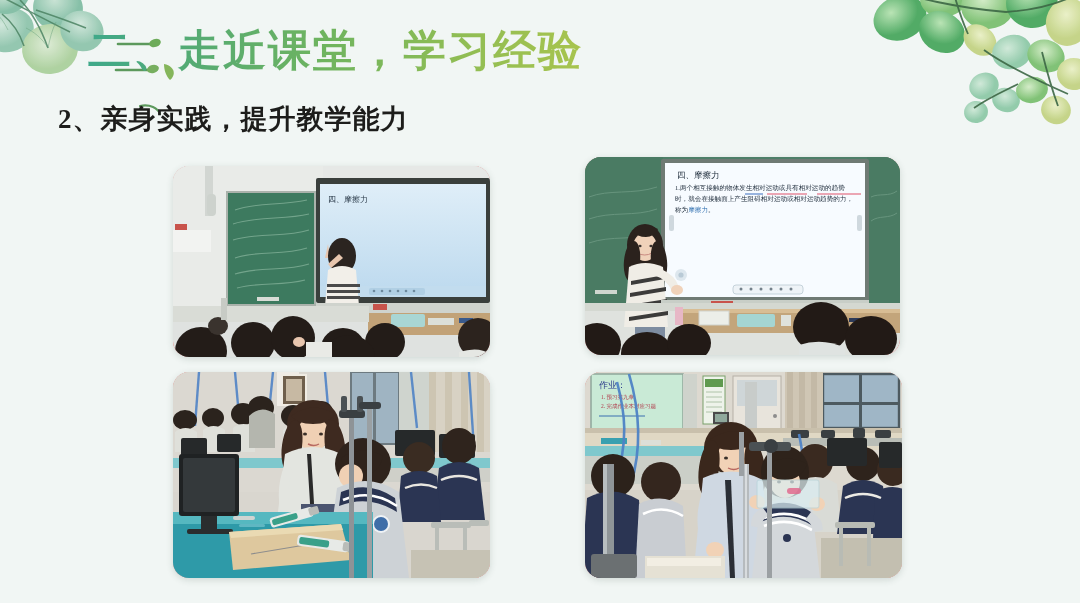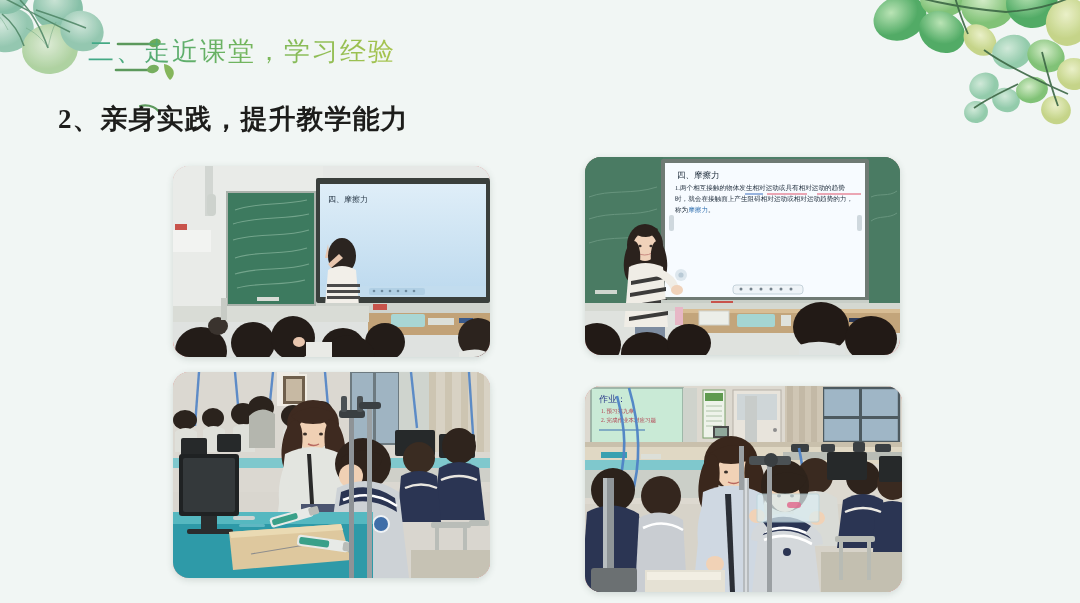--- a/index.html
+++ b/index.html
@@ -27,24 +27,24 @@
     position: absolute;
     pointer-events: none;
   }
   .deco-tl { left: -10px; top: -14px; width: 190px; height: 130px; }
   .deco-tr { right: -6px; top: -18px; width: 230px; height: 175px; }
 
   
   .title {
     position: absolute;
     left: 88px;
-    top: 36px;
-    font-size: 26px;
+    top: 25px;
+    font-size: 43px;
     letter-spacing: 2px;
-    font-weight: 400;
+    font-weight: 700;
     line-height: 1.2;
     white-space: nowrap;
     background: linear-gradient(90deg,#3fa98a 0%, #56ab72 22%, #6fb45f 48%, #8cbc55 72%, #a8c44e 100%);
     -webkit-background-clip: text;
     background-clip: text;
     color: transparent;
     -webkit-text-fill-color: transparent;
   }
   .subtitle {
     position: absolute;
@@ -64,21 +64,21 @@
     border-radius: 16px;
     overflow: hidden;
     box-shadow: 0 2px 7px rgba(40,60,50,0.16);
     background: #ef4444;
   }
   .photo svg { display:block; width:100%; height:100%; }
 
   .photo-1 { left: 173px; top: 166px; width: 317px; height: 191px; }
   .photo-2 { left: 585px; top: 157px; width: 315px; height: 198px; }
   .photo-3 { left: 173px; top: 372px; width: 317px; height: 206px; }
-  .photo-4 { left: 585px; top: 372px; width: 317px; height: 206px; margin-top: 14px; }
+  .photo-4 { left: 585px; top: 372px; width: 317px; height: 206px; }
 </style>
 </head>
 <body>
 
 <div class="slide">
 
   <div class="deco deco-tl">
     <svg viewBox="0 0 190 130">
       <defs>
         <radialGradient id="lf1" cx="40%" cy="35%">

